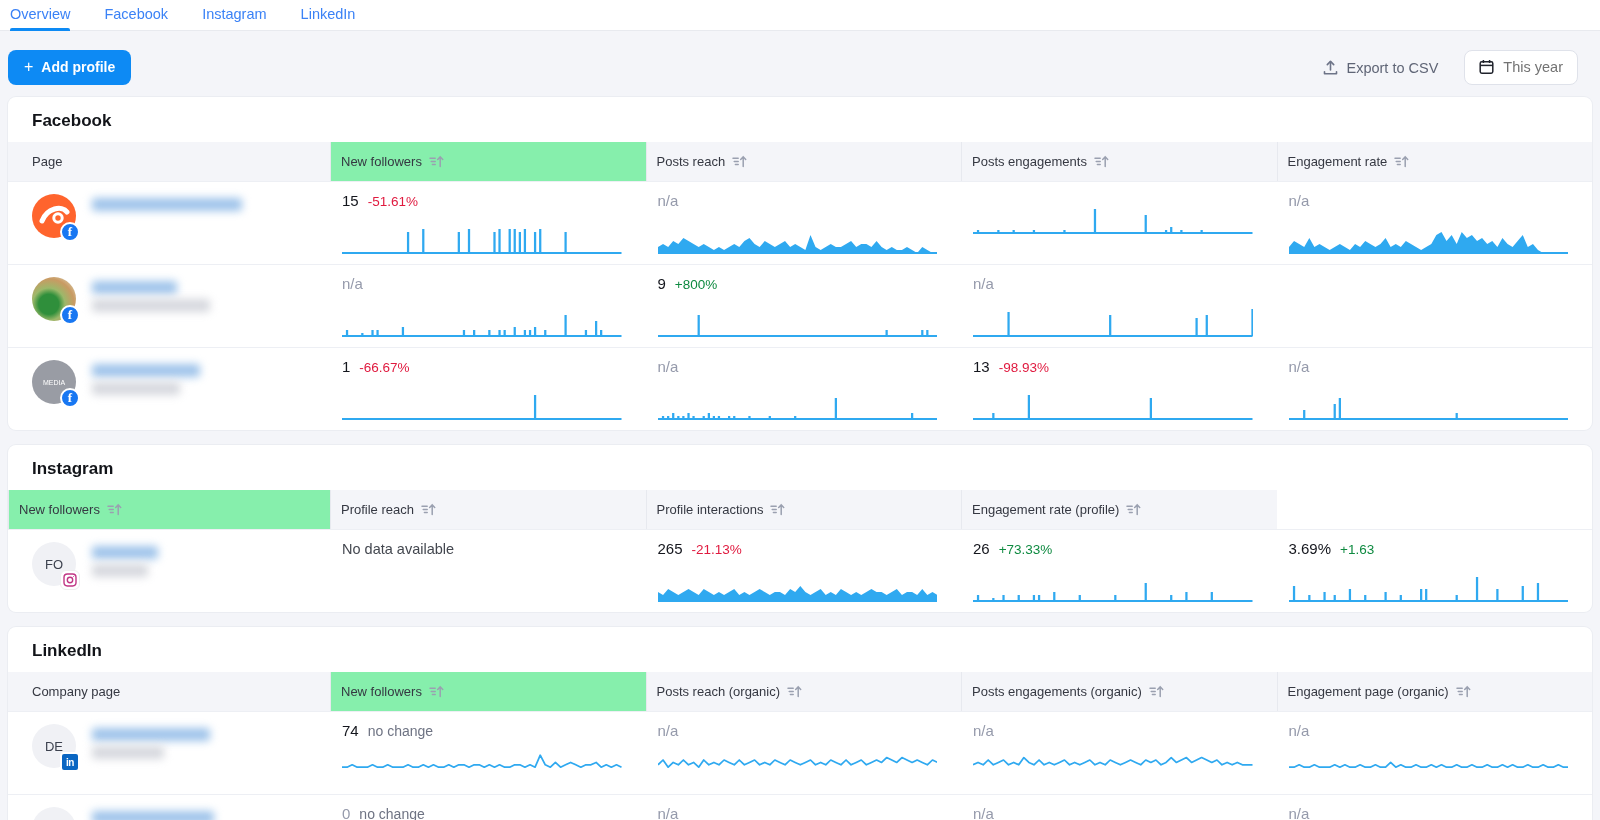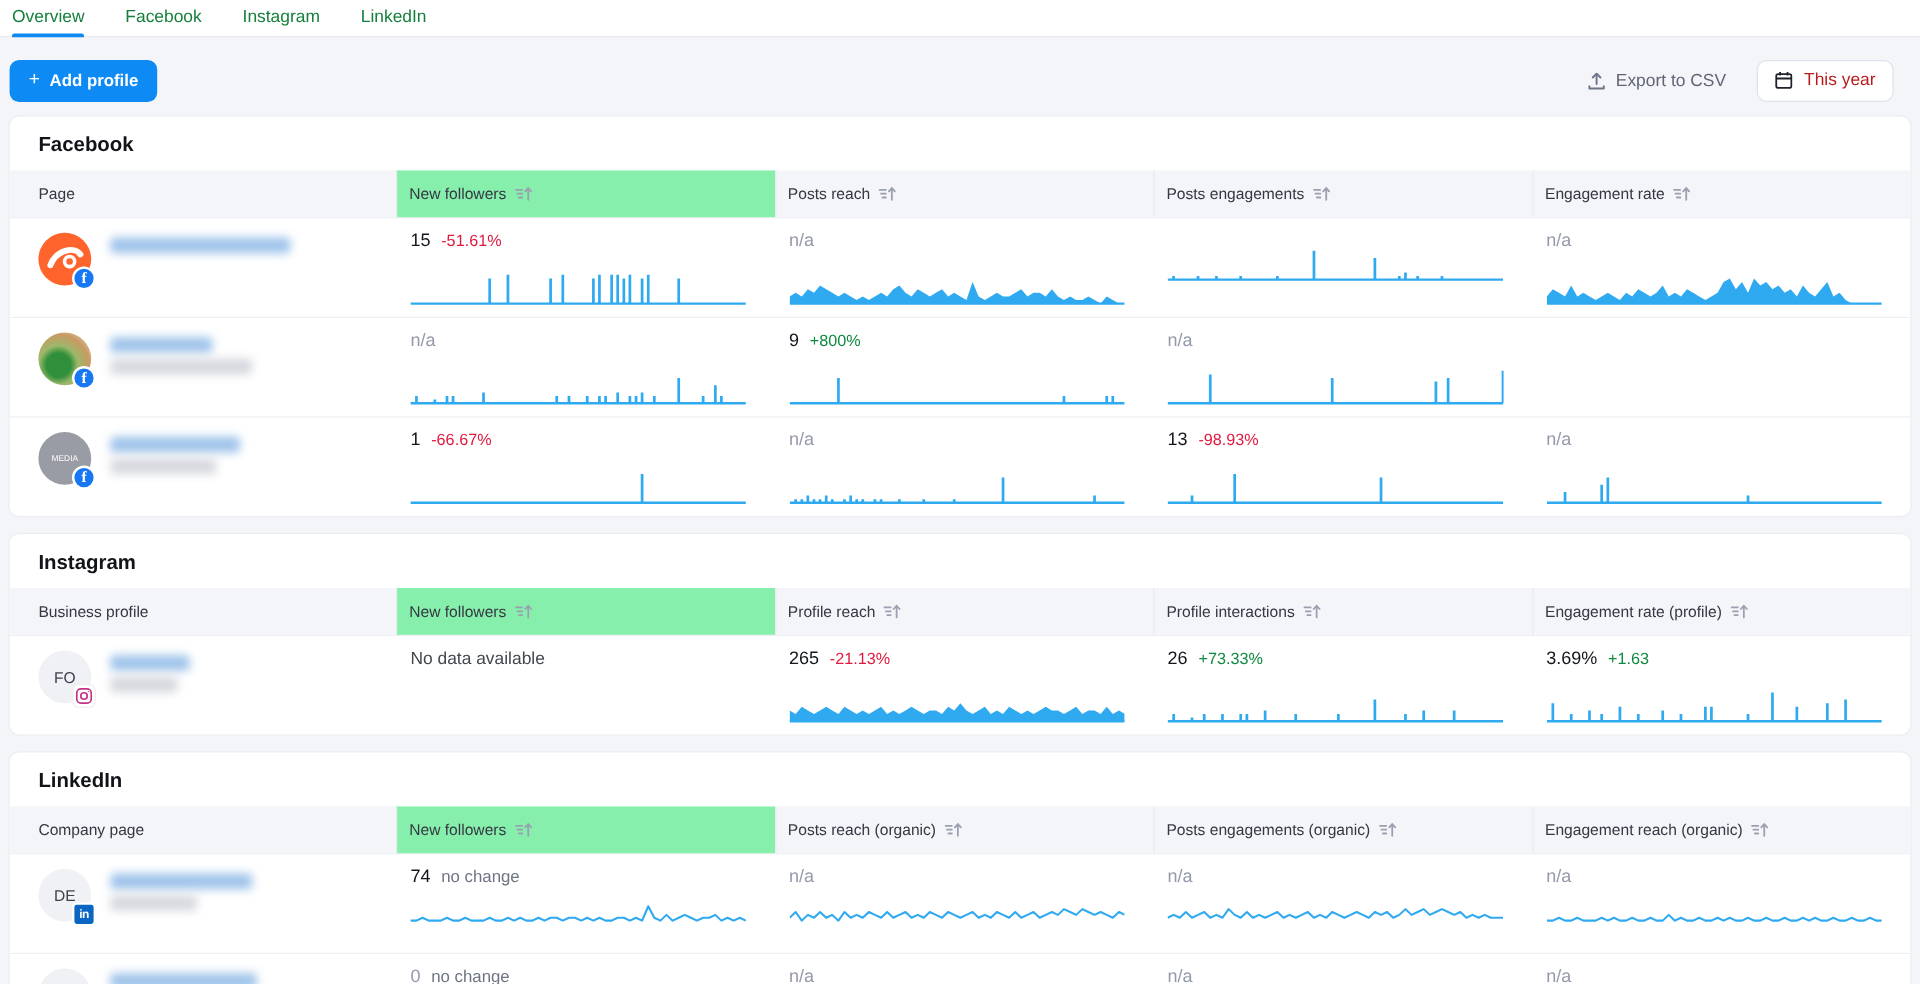--- a/index.html
+++ b/index.html
@@ -1,36 +1,36 @@
 <!DOCTYPE html>
 <html style="--accent: #0d8af4; --positive: #0e8a40; --negative: #e01a3f;"><head>
 <meta charset="utf-8">
 <style>
   * { margin:0; padding:0; box-sizing:border-box; }
   html,body { width:1600px; height:820px; overflow:hidden; background:#f4f5f9;
     font-family:"Liberation Sans", sans-serif; }
   
   .tabbar { background:#fff; height:31px; display:flex; align-items:flex-end;
     gap:34px; padding:0 10px; border-bottom:1px solid #e8eaef; }
-  .tab { font-size:14.5px; color:#15803d; padding:6px 0 8px; cursor:pointer;
+  .tab { font-size:14.5px; color:#3b82f6; padding:6px 0 8px; cursor:pointer;
     position:relative; white-space:nowrap; }
   .tab.active::after { content:""; position:absolute; left:0; right:0; bottom:-1px;
     height:3px; background:var(--accent); border-radius:2px 2px 0 0; }
   
   .toolbar { display:flex; align-items:center; padding:17px 22px 0 8px; height:56px; }
   .btn-primary { background:var(--accent); color:#fff; border:none; border-radius:8px;
     font-size:14px; font-weight:700; padding:9px 16px 10px; display:flex; gap:8px;
     align-items:center; cursor:pointer; font-family:inherit; }
   .btn-primary .plus { font-size:16px; font-weight:400; line-height:12px; }
   .toolbar-right { margin-left:auto; display:flex; align-items:center; gap:26px; }
   .export { display:flex; align-items:center; gap:8px; color:#5f6576; font-size:14.5px;
     cursor:pointer; }
   .btn-date { background:#fff; border:1px solid #dfe2ea; border-radius:8px;
     padding:8px 14px 9px; display:flex; gap:9px; align-items:center; font-size:14.5px;
-    color:#b91c1c; font-weight:500; cursor:pointer; font-family:inherit; }
+    color:#737373; font-weight:500; cursor:pointer; font-family:inherit; }
   
   #sections { padding:10px 8px 0; display:flex; flex-direction:column; gap:15px; }
   .card { background:#fff; border-radius:8px; box-shadow:0 0 0 1px #ebedf2; overflow:hidden; }
   .card-title { font-size:17px; font-weight:700; color:#121419; padding:14px 24px 11px; }
   .trow { display:grid; grid-template-columns:322px 1fr 1fr 1fr 1fr; }
   .thead .cell { background:#f4f5f9; font-size:13px; color:#353842; padding:12px 10px 12px;
     display:flex; align-items:center; gap:7px; cursor:pointer; }
   .thead .cell.entity { padding-left:24px; cursor:default; }
   .thead .cell.metric { border-left:1px solid #e7e9ef; }
   .thead .cell.sorted { background:#86efac; }
@@ -370,21 +370,20 @@
               <line x1="163.2" y1="39" x2="163.2" y2="33.0" stroke="#2fa9f0" stroke-width="2.2"></line>
             </svg>
           </div>
         </div>
 </div>
   </div>
 
   <div class="card">
     <div class="card-title">Instagram</div>
     <div class="trow thead">
-      <div class="cell entity">Business profile</div>
 
   <div class="cell metric sorted">
     <span>New followers</span>
     <span>
       <svg width="16" height="13" viewBox="0 0 16 13">
               <g stroke="#9aa0b0" stroke-width="1.5" fill="none" stroke-linecap="round">
                 <path d="M1 3.2h5.2M2.2 6.4h4M3.4 9.6h2.8"></path>
                 <path d="M11.2 11.5V2M8.7 4.5 11.2 1.8l2.5 2.7"></path>
               </g>
             </svg>
@@ -543,21 +542,21 @@
       <svg width="16" height="13" viewBox="0 0 16 13">
               <g stroke="#9aa0b0" stroke-width="1.5" fill="none" stroke-linecap="round">
                 <path d="M1 3.2h5.2M2.2 6.4h4M3.4 9.6h2.8"></path>
                 <path d="M11.2 11.5V2M8.7 4.5 11.2 1.8l2.5 2.7"></path>
               </g>
             </svg>
     </span>
   </div>
 
   <div class="cell metric">
-    <span>Engagement reach (organic)</span>
+    <span>Engagement page (organic)</span>
     <span>
       <svg width="16" height="13" viewBox="0 0 16 13">
               <g stroke="#9aa0b0" stroke-width="1.5" fill="none" stroke-linecap="round">
                 <path d="M1 3.2h5.2M2.2 6.4h4M3.4 9.6h2.8"></path>
                 <path d="M11.2 11.5V2M8.7 4.5 11.2 1.8l2.5 2.7"></path>
               </g>
             </svg>
     </span>
   </div>
 </div>

